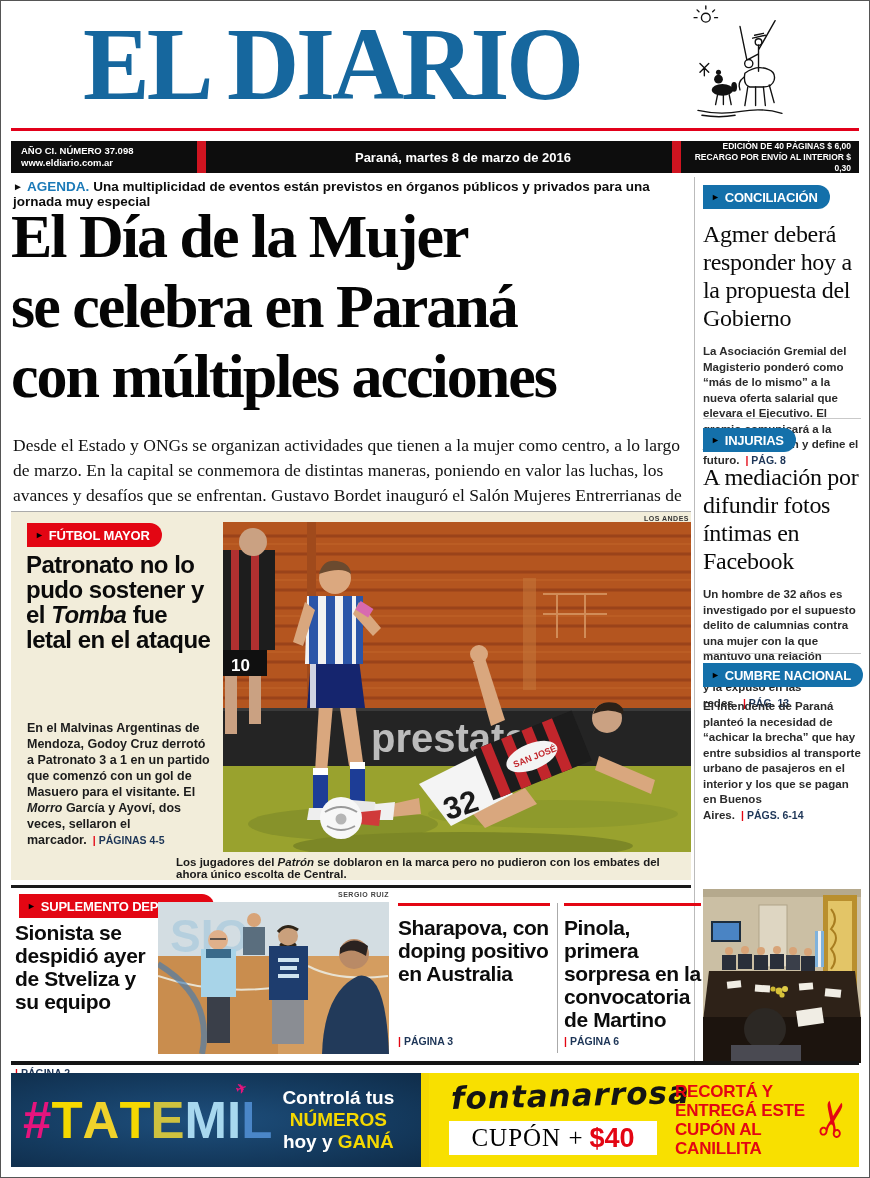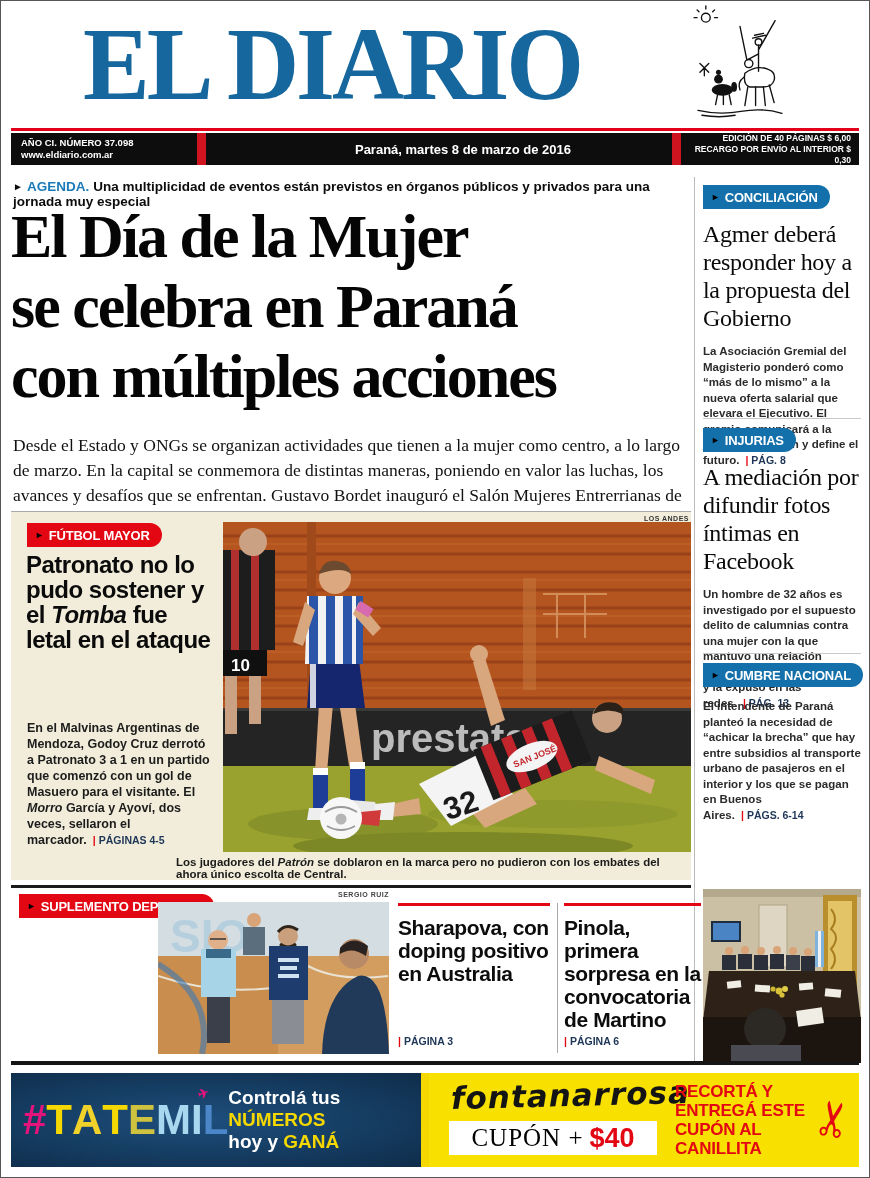--- a/index.html
+++ b/index.html
@@ -7,21 +7,21 @@
         font-family:"Liberation Sans",sans-serif;overflow:hidden;margin:0 auto;}
   .abs{position:absolute;}
 
   
   #logo{left:82px;top:10px;font-family:"Liberation Serif",serif;font-weight:bold;
         font-size:100px;line-height:104px;color:#16679e;letter-spacing:-3px;
         transform:scaleY(1.04);transform-origin:top left;}
   #quixote{left:688px;top:4px;width:100px;height:122px;}
 
   #redrule{left:10px;top:127px;width:848px;height:3px;background:#e2001a;}
-  #blackbar{left:10px;top:132px;width:848px;height:32px;background:#0d0d0d;color:#fff;
+  #blackbar{left:10px;top:140px;width:848px;height:32px;background:#0d0d0d;color:#fff;
             display:flex;align-items:center;}
   #blackbar .sep{width:9px;height:32px;background:#cf1420;flex:0 0 auto;}
   #bar-left{width:176px;padding-left:10px;font-size:9.5px;font-weight:bold;line-height:12px;}
   #bar-center{flex:1;text-align:center;font-size:13px;font-weight:bold;padding-left:48px;}
   #bar-right{width:170px;padding-right:8px;text-align:right;font-size:8.5px;font-weight:bold;line-height:11px;}
 
   
   #agenda{left:12px;top:178px;width:676px;font-size:13.5px;font-weight:bold;color:#0c0c0c;}
   #agenda .arr{font-size:10px;position:relative;top:-1px;}
   #agenda .kick{color:#1b7ab8;margin:0 4px 0 4px;}
@@ -71,26 +71,26 @@
   .dep-rule{height:3px;background:#e30613;margin-bottom:10px;}
   .dep-page{position:absolute;top:146px;left:0;}
   #dep-divider{position:absolute;left:546px;top:14px;width:1px;height:150px;background:#aaa;}
 
   #bottom-rule{left:10px;top:1060px;width:848px;height:4px;background:#151515;}
 
   
   #ad-tatemil{left:10px;top:1072px;width:417px;height:94px;
       background:radial-gradient(ellipse at 45% 50%, #1e4f7d 0%, #143a5e 60%, #0f2c49 100%);
       display:flex;align-items:center;}
-  #tatemil-word{font-size:42px;font-weight:bold;letter-spacing:0px;margin-left:12px;white-space:nowrap;}
+  #tatemil-word{font-size:51px;font-weight:bold;letter-spacing:0px;margin-left:12px;white-space:nowrap;}
   #tatemil-word span{display:inline-block;}
   .tl0{color:#e5147d;} .tl1{color:#f5d800;} .tl2{color:#f0d22a;} .tl3{color:#f5d800;}
   .tl4{color:#cfc23f;} .tl5{color:#a8d8ef;} .tl6{color:#a8d8ef;position:relative;} .tl7{color:#4a86c8;}
   .tl6::after{content:"✈";position:absolute;top:-10px;right:-6px;font-size:13px;color:#e5147d;transform:rotate(-20deg);}
-  #tatemil-txt{margin-left:0;font-weight:bold;font-size:19px;line-height:22px;}
+  #tatemil-txt{margin-left:10px;font-weight:bold;font-size:19px;line-height:22px;text-align:center;}
   #tatemil-txt .w{color:#fff;} #tatemil-txt .y{color:#f5d800;}
   #ad-strip{left:420px;top:1072px;width:8px;height:94px;background:#f5d800;}
   #ad-cupon{left:428px;top:1072px;width:430px;height:94px;background:#f8e000;}
   #brand-fonta{position:absolute;left:22px;top:4px;font-family:"DejaVu Sans",sans-serif;
       font-weight:bold;font-style:italic;font-size:31px;color:#141414;letter-spacing:1px;transform:rotate(-1.5deg);}
   #cupon-box{position:absolute;left:20px;top:48px;width:208px;height:34px;background:#fff;
       display:flex;align-items:center;justify-content:center;gap:6px;}
   #cupon-box .cw{font-family:"Liberation Serif",serif;font-size:25px;color:#000000;letter-spacing:1px;}
   #cupon-box .ca{font-size:27px;font-weight:bold;color:#e30613;}
   #cupon-cta{position:absolute;left:246px;top:9px;width:158px;font-size:17px;line-height:19px;
@@ -341,20 +341,24 @@
   </div>
 
   <div id="dep-rule-top" class="abs"></div>
   <div id="deportes" class="abs">
     <span class="badge red">
         <span class="arr">►</span>
         <span>SUPLEMENTO DEPORTES</span>
       </span>
     <div id="dep-credit">SERGIO RUIZ</div>
 
+    <div class="dep-col" style="left:4px;top:32px;width:138px;">
+      <div class="dep-hl">Sionista se despidió ayer de Stveliza y su equipo</div>
+      <div class="dep-page pagetag"><span class="pipe" style="margin-left:0;">|</span><span>PÁGINA 2</span></div>
+    </div>
 
     <div id="dep-photo">
       <svg viewBox="0 0 231 152" width="231" height="152" preserveAspectRatio="none">
         <rect width="231" height="54" fill="#d3dde2"></rect>
         <text x="12" y="50" font-size="46" font-weight="bold" fill="#a6c9dc" opacity=".65" font-family="Liberation Sans, sans-serif">SIO</text>
         <rect y="54" width="231" height="98" fill="#c98d4e"></rect>
         <rect x="120" y="54" width="111" height="98" fill="#d9a468" opacity=".7"></rect>
         <path d="M0,74 q70,24 150,6" stroke="#e8e2d2" stroke-width="2" fill="none"></path>
         <path d="M0,62 q56,34 44,90" stroke="#3a7ab8" stroke-width="6" fill="none" opacity=".6"></path>
         <path d="M150,64 q30,16 80,10" stroke="#e8e2d2" stroke-width="2" fill="none"></path>

